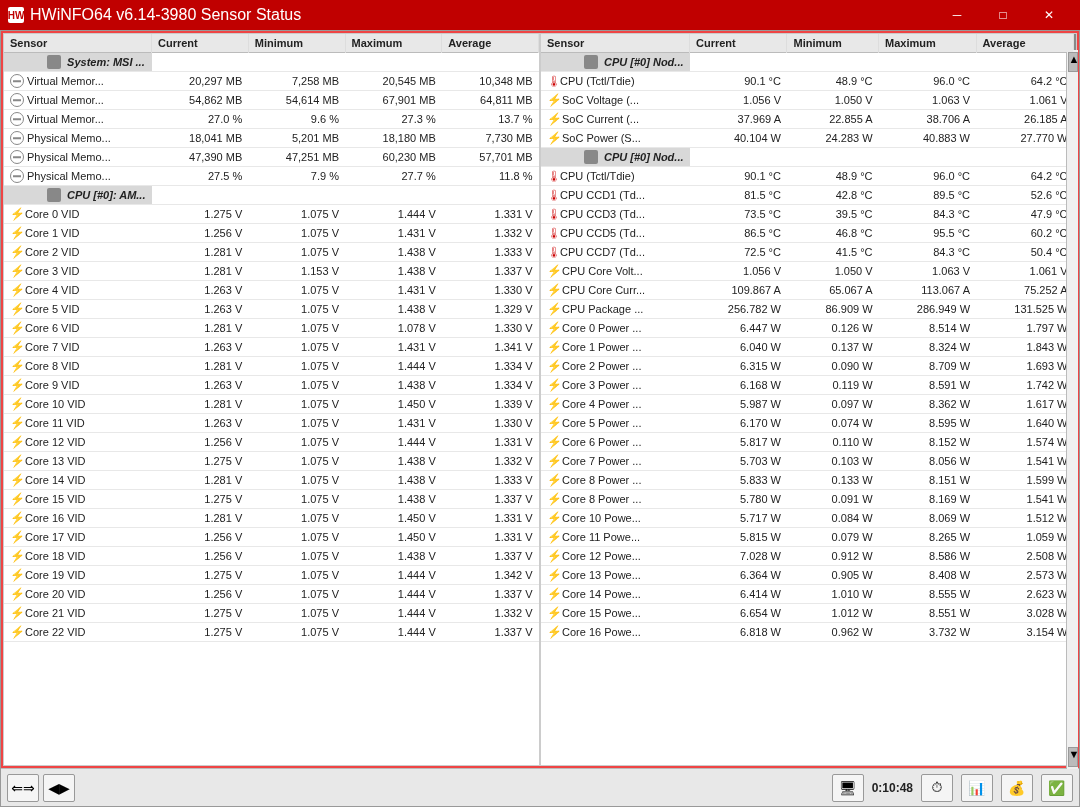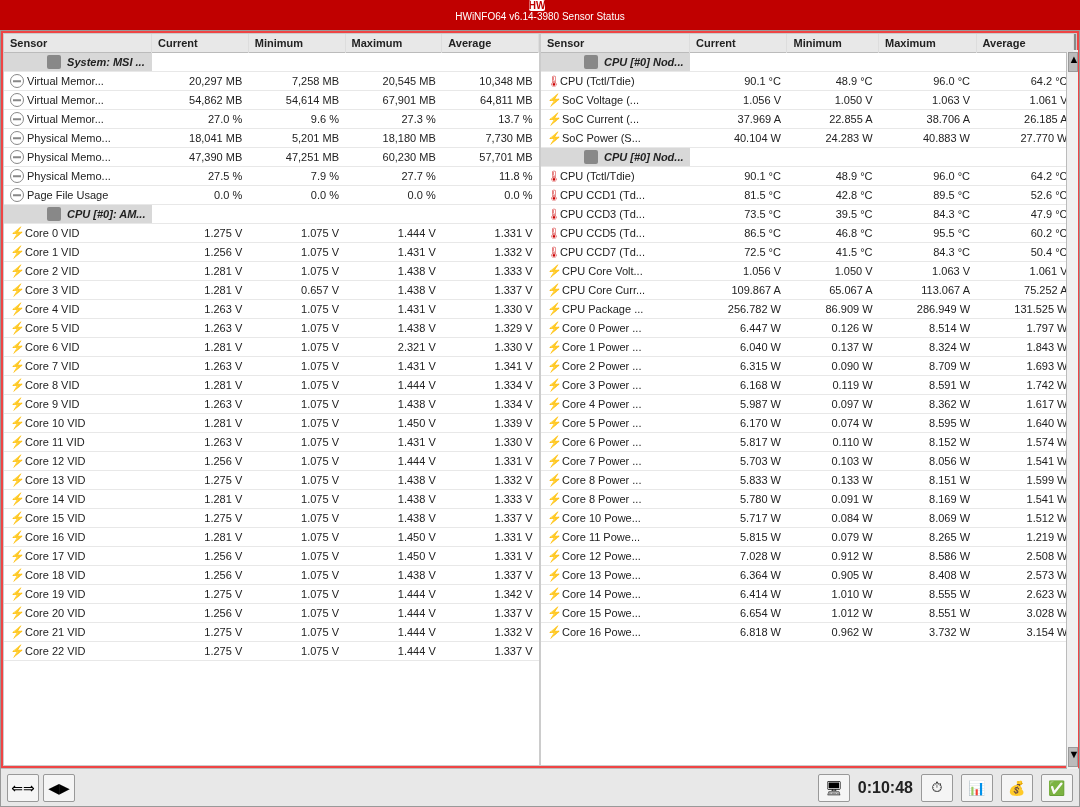--- a/index.html
+++ b/index.html
@@ -14,38 +14,37 @@
 
     
     .title-bar {
       background: #c00000;
       color: white;
       height: 30px;
       display: flex;
       align-items: center;
       padding: 0 8px;
       user-select: none;
-      flex-direction: column;
     }
     .title-bar-icon {
       width: 16px;
       height: 16px;
       margin-right: 6px;
       background: #fff;
       border-radius: 2px;
       display: flex;
       align-items: center;
       justify-content: center;
       font-size: 10px;
       color: #c00000;
       font-weight: bold;
     }
     .title-bar-text {
       flex: 1;
-      font-size: 10px;
+      font-size: 16px;
       font-weight: 400;
     }
     .title-bar-buttons {
       display: flex;
       gap: 0;
     }
     .title-btn {
       width: 46px;
       height: 30px;
       display: flex;
@@ -220,21 +219,21 @@
       border-radius: 2px;
       font-size: 14px;
     }
     .bottom-spacer { flex: 1; }
     .bottom-time-section {
       display: flex;
       align-items: center;
       gap: 8px;
     }
     .time-display {
-      font-size: 16px;
+      font-size: 12px;
       font-weight: 600;
       color: #222;
     }
     .bottom-icon-btn {
       width: 32px;
       height: 28px;
       border: 1px solid #999;
       background: #f5f5f5;
       display: flex;
       align-items: center;
@@ -339,30 +338,20 @@
               <tr>
         <td>
                   <span class="icon-circle-minus"></span>
                   <span>Physical Memo...</span>
                 </td>
         <td>27.5 %</td>
         <td>7.9 %</td>
         <td>27.7 %</td>
         <td>11.8 %</td>
       </tr>
-              <tr>
-        <td>
-                  <span class="icon-circle-minus"></span>
-                  <span>Page File Usage</span>
-                </td>
-        <td>0.0 %</td>
-        <td>0.0 %</td>
-        <td>0.0 %</td>
-        <td>0.0 %</td>
-      </tr>
               <tr class="group-row">
                 <td colspan="5"><span class="icon-gray-disk"></span>&nbsp;CPU [#0]: AM...</td>
               </tr>
               <tr>
         <td>
                   <span class="icon-lightning">⚡</span>
                   <span>Core 0 VID</span>
                 </td>
         <td>1.275 V</td>
         <td>1.075 V</td>
@@ -388,21 +377,21 @@
         <td>1.075 V</td>
         <td>1.438 V</td>
         <td>1.333 V</td>
       </tr>
               <tr>
         <td>
                   <span class="icon-lightning">⚡</span>
                   <span>Core 3 VID</span>
                 </td>
         <td>1.281 V</td>
-        <td>0.657 V</td>
+        <td>1.153 V</td>
         <td>1.438 V</td>
         <td>1.337 V</td>
       </tr>
               <tr>
         <td>
                   <span class="icon-lightning">⚡</span>
                   <span>Core 4 VID</span>
                 </td>
         <td>1.263 V</td>
         <td>1.075 V</td>
@@ -419,21 +408,21 @@
         <td>1.438 V</td>
         <td>1.329 V</td>
       </tr>
               <tr>
         <td>
                   <span class="icon-lightning">⚡</span>
                   <span>Core 6 VID</span>
                 </td>
         <td>1.281 V</td>
         <td>1.075 V</td>
-        <td>2.321 V</td>
+        <td>1.078 V</td>
         <td>1.330 V</td>
       </tr>
               <tr>
         <td>
                   <span class="icon-lightning">⚡</span>
                   <span>Core 7 VID</span>
                 </td>
         <td>1.263 V</td>
         <td>1.075 V</td>
         <td>1.431 V</td>
@@ -844,21 +833,21 @@
         <td>1.512 W</td>
       </tr>
               <tr>
         <td>
                   <span class="icon-lightning">⚡</span>
                   <span>Core 11 Powe...</span>
                 </td>
         <td>5.815 W</td>
         <td>0.079 W</td>
         <td>8.265 W</td>
-        <td>1.219 W</td>
+        <td>1.059 W</td>
       </tr>
               <tr>
         <td>
                   <span class="icon-lightning">⚡</span>
                   <span>Core 12 Powe...</span>
                 </td>
         <td>7.028 W</td>
         <td>0.912 W</td>
         <td>8.586 W</td>
         <td>2.508 W</td>

